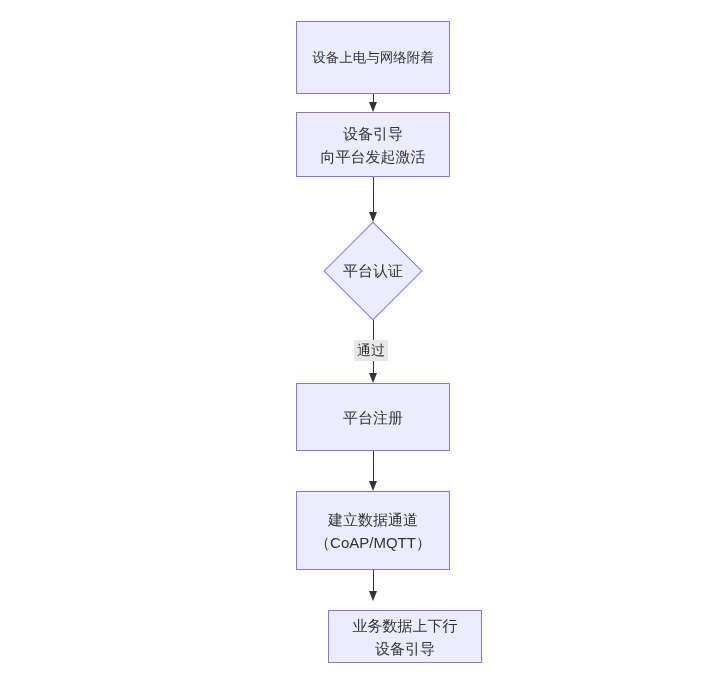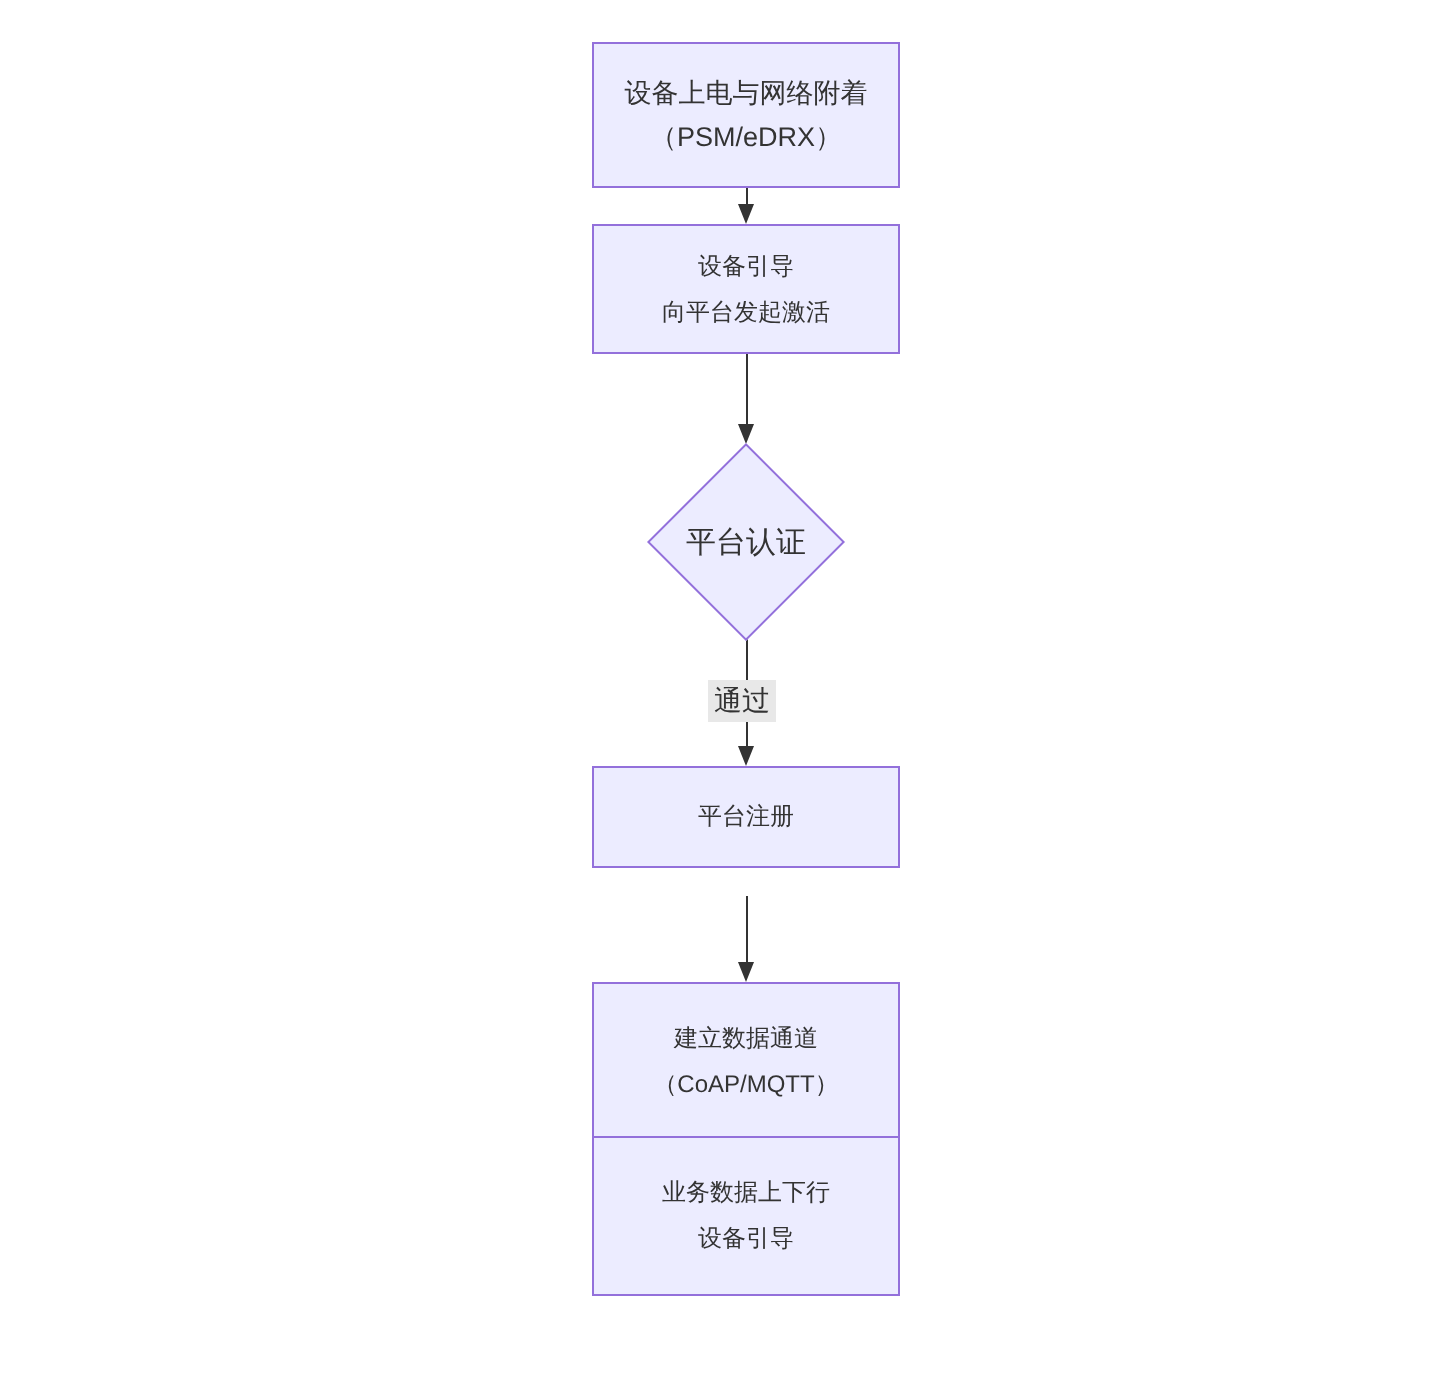--- a/index.html
+++ b/index.html
@@ -27,21 +27,21 @@
     position: absolute;
     left: 296px;
     width: 154px;
     background: var(--node-fill);
     border: 1px solid var(--node-border);
     display: flex;
     flex-direction: column;
     justify-content: center;
     align-items: center;
     text-align: center;
-    font-size: 12px;
+    font-size: 15px;
     line-height: 23px;
     color: var(--text);
   }
   .node.small-text { font-size: 13.5px; line-height: 22px; }
   
   .diamond-wrap {
     position: absolute;
     left: 323px;
     top: 221px;
     width: 100px;
@@ -126,40 +126,39 @@
 
   <div class="edge" style="top:556px; height:45px;">
     <div class="shaft"></div>
     <div class="arrowhead"></div>
   </div>
 
   <div class="edge-label">通过</div>
 
   <div class="node small-text" style="top:21px; height:73px;">
     <div>设备上电与网络附着</div>
-    <div>（PSM/eDRX）</div>
   </div>
 
   <div class="node" style="top:112px; height:65px;">
     <div>设备引导</div>
     <div>向平台发起激活</div>
   </div>
 
   <div class="diamond-wrap">
     <div class="diamond-shape"></div>
     <div class="diamond-label">平台认证</div>
   </div>
 
-  <div class="node" style="top:383px; height:51px;">
+  <div class="node" style="top:383px; height:68px;">
     <div>平台注册</div>
   </div>
 
   <div class="node" style="top:491px; height:79px;">
     <div>建立数据通道</div>
     <div>（CoAP/MQTT）</div>
   </div>
 
-  <div class="node" style="top:568px; height:80px;">
+  <div class="node" style="top:610px; height:53px;margin-left:32px;">
     <div>业务数据上下行</div>
     <div>设备引导</div>
   </div>
 
 </div>
 
 </body></html>

